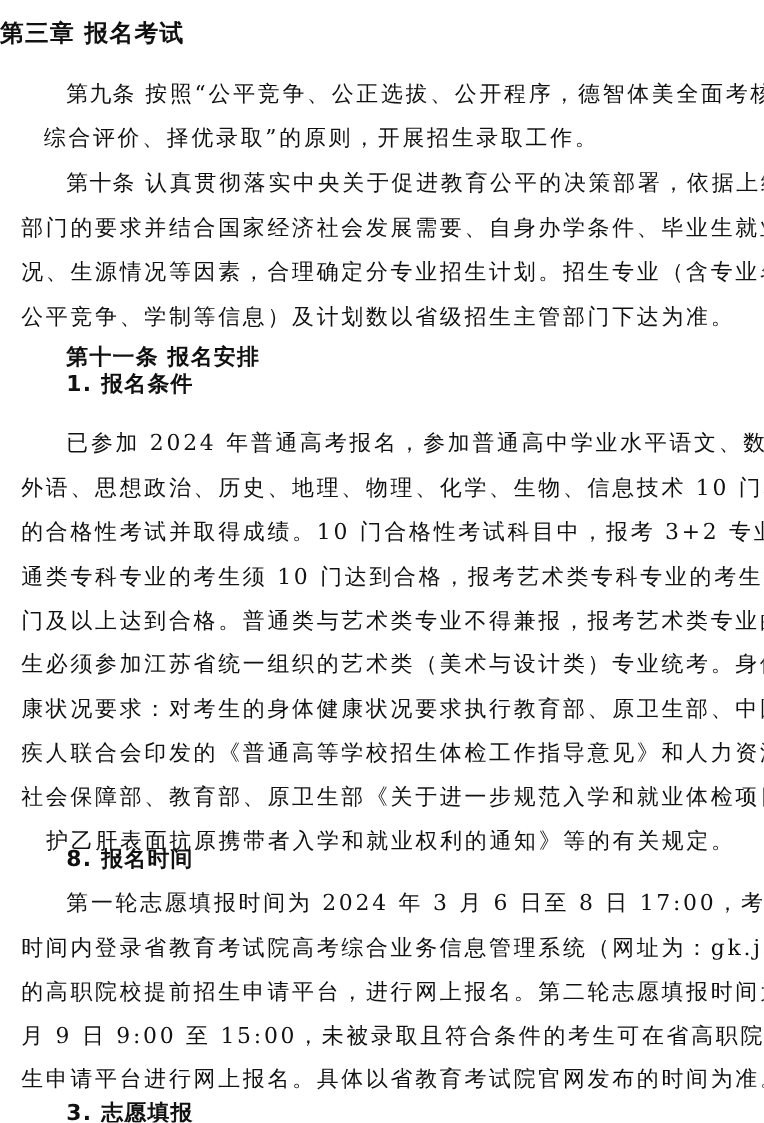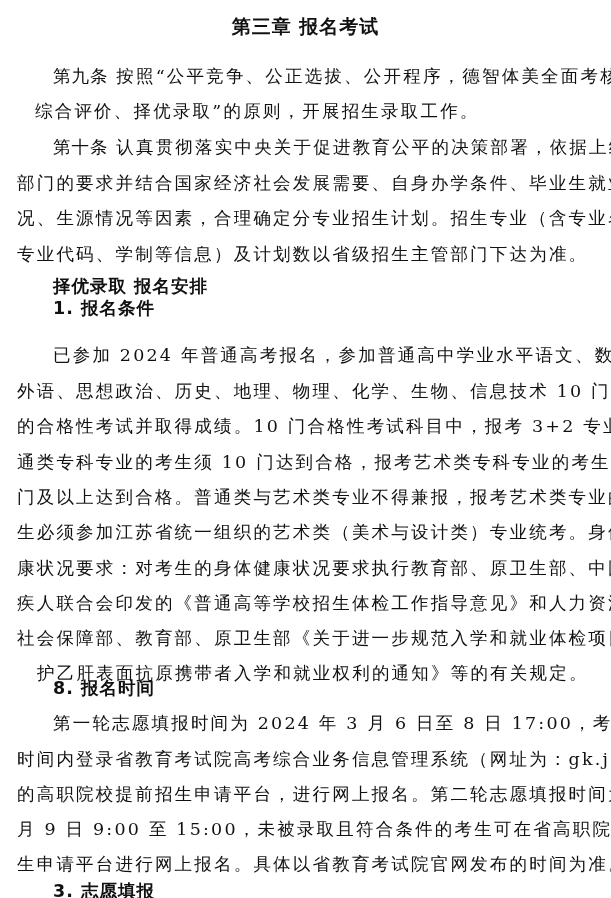--- a/index.html
+++ b/index.html
@@ -1,18 +1,18 @@
 <!DOCTYPE html>
 <html><head>
 <meta charset="utf-8">
 <style>
   html, body { margin: 0; padding: 0; background: #ffffff; }
   body { width: 611px; height: 898px; overflow: hidden; position: relative;
          font-family: "DejaVu Serif", "Liberation Serif", serif; color: #111; }
-  .title { position: absolute; top: 14px; left: 0; width: 611px; text-align: center;
+  .title { position: absolute; top: 14px; left: 0; width: 611px; 
            font-family: "DejaVu Sans", "Liberation Sans", sans-serif; font-weight: bold; font-size: 19px; letter-spacing: 1px; }
   .line { position: absolute; left: 17px; width: 580px; font-size: 17.5px; white-space: nowrap;
           letter-spacing: 2.2px; line-height: 22px; text-align: justify; }
   .indent { left: 53px; width: 544px; }
   .b { font-family: "DejaVu Sans", "Liberation Sans", sans-serif; font-weight: normal; letter-spacing: 1px; }
   .sect { font-family: "DejaVu Sans", "Liberation Sans", sans-serif; font-weight: bold; letter-spacing: 1px; }
 </style>
 </head>
 <body>
 
@@ -26,25 +26,25 @@
   <div class="line" style="top:100px;margin-left:18px;">综合评价、择优录取”的原则，开展招生录取工作。</div>
 </div>
 
 <div>
   <div class="line indent" style="top:136px;">
     <span class="b">第十条</span>
     <span>认真贯彻落实中央关于促进教育公平的决策部署，依据上级</span>
   </div>
   <div class="line" style="top:172px;">部门的要求并结合国家经济社会发展需要、自身办学条件、毕业生就业情</div>
   <div class="line" style="top:207px;">况、生源情况等因素，合理确定分专业招生计划。招生专业（含专业名称、</div>
-  <div class="line" style="top:243px;">专业代码、学制等信息）及计划数以省级招生主管部门下达为准。</div>
+  <div class="line" style="top:243px;">公平竞争、学制等信息）及计划数以省级招生主管部门下达为准。</div>
 </div>
 
 <div>
-  <div class="line indent sect" style="top:275px;">择优录取 报名安排</div>
+  <div class="line indent sect" style="top:275px;">第十一条 报名安排</div>
 
   <div class="line indent sect" style="top:297px;">1. 报名条件</div>
   <div class="line indent" style="top:344px;">已参加 2024 年普通高考报名，参加普通高中学业水平语文、数学、</div>
   <div class="line" style="top:380px;">外语、思想政治、历史、地理、物理、化学、生物、信息技术 10 门科目</div>
   <div class="line" style="top:415px;">的合格性考试并取得成绩。10 门合格性考试科目中，报考 3+2 专业和普</div>
   <div class="line" style="top:451px;">通类专科专业的考生须 10 门达到合格，报考艺术类专科专业的考生须有 8</div>
   <div class="line" style="top:486px;">门及以上达到合格。普通类与艺术类专业不得兼报，报考艺术类专业的考</div>
   <div class="line" style="top:521px;">生必须参加江苏省统一组织的艺术类（美术与设计类）专业统考。身体健</div>
   <div class="line" style="top:557px;">康状况要求：对考生的身体健康状况要求执行教育部、原卫生部、中国残</div>
   <div class="line" style="top:592px;">疾人联合会印发的《普通高等学校招生体检工作指导意见》和人力资源和</div>

